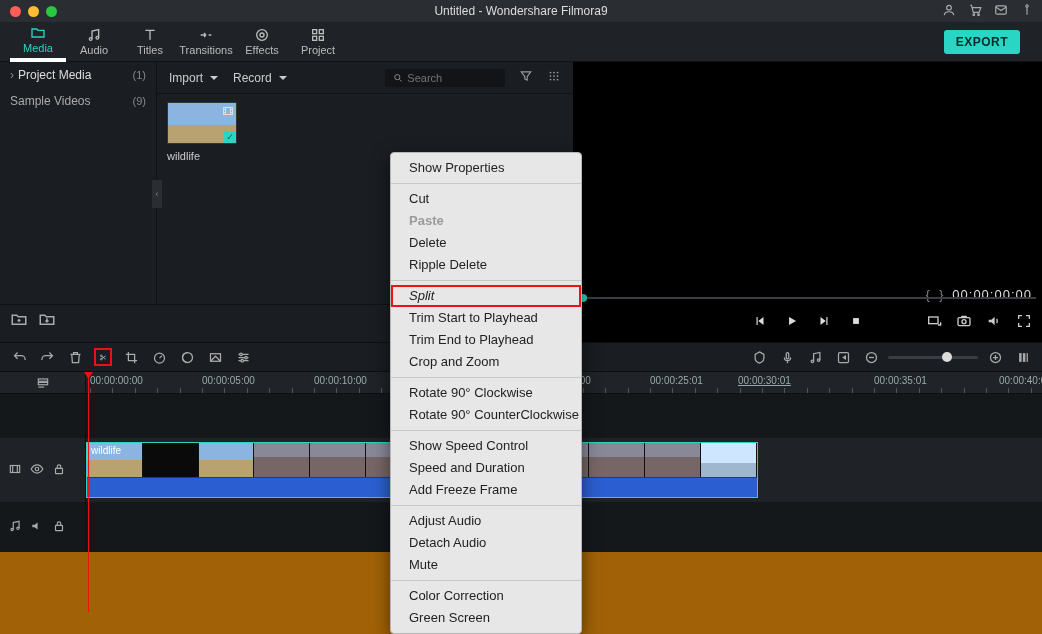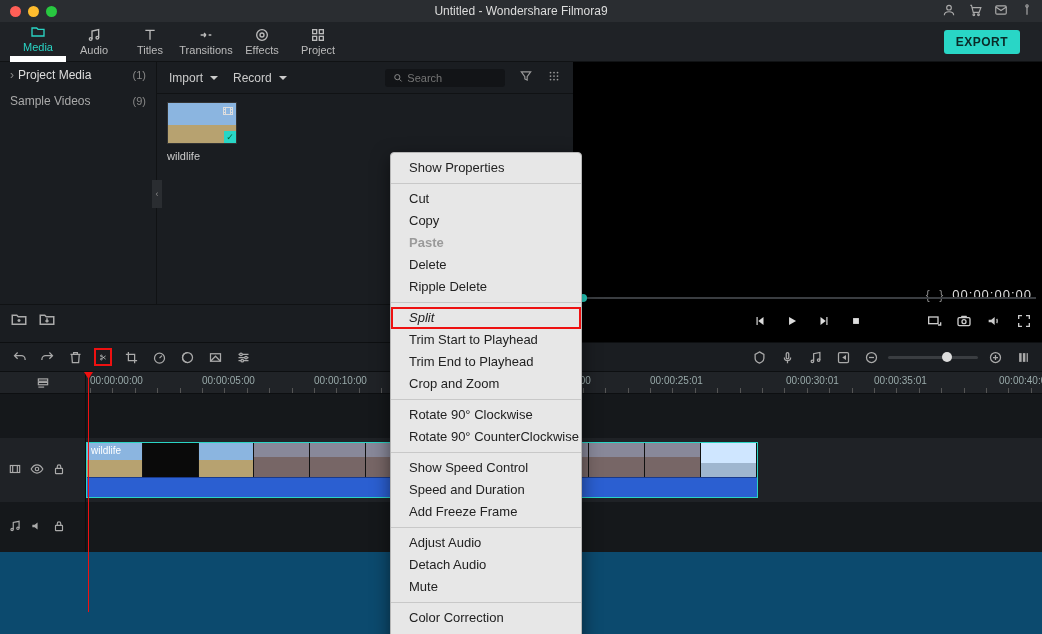--- a/index.html
+++ b/index.html
@@ -1,31 +1,31 @@
 <!DOCTYPE html>
 <html><head>
 <meta charset="utf-8">
 <style>
   * { box-sizing: border-box; margin: 0; padding: 0; font-family: -apple-system, BlinkMacSystemFont, "Segoe UI", Helvetica, Arial, sans-serif; }
   body { background:#000; width:1042px; height:634px; overflow:hidden; color:#ccc; font-size:12px; position:relative; }
-  .app { width:1042px; height:634px; background:#0c4a6e; position:relative; }
+  .app { width:1042px; height:634px; background:#a16207; position:relative; }
 
   
   .titlebar { height:22px; background:#2a2d31; display:flex; align-items:center; position:relative; }
   .traffic { display:flex; gap:7px; padding-left:10px; }
   .tl-dot { width:11px; height:11px; border-radius:50%; }
   .tl-close { background:#ff5f57; } .tl-min { background:#febc2e; } .tl-max { background:#28c840; }
   .title-text { position:absolute; left:0; right:0; text-align:center; color:#ddd; font-size:12px; font-weight:500; }
   .titlebar-right { position:absolute; right:8px; display:flex; gap:12px; color:#aaa; }
   .titlebar-right svg { width:14px; height:14px; }
 
   
   .tabs { height:40px; background:#1f2226; display:flex; align-items:center; padding:0 10px; gap:0; border-bottom:1px solid #101214; }
   .tab { display:flex; flex-direction:column; align-items:center; justify-content:center; width:56px; height:40px; color:#bbb; font-size:11px; gap:1px; cursor:pointer; }
-  .tab.active { color:#2ad4c4; border-bottom:6px solid #ffffff; }
+  .tab.active { color:#2ad4c4; border-bottom:4px solid #ffffff; }
   .tab svg { width:16px; height:16px; }
   .export-wrap { margin-left:auto; display:flex; align-items:center; margin-right:12px; }
   .export-btn { background:#29d6c6; color:#0a2a27; font-weight:600; font-size:12px; padding:5px 12px; border-radius:3px; cursor:pointer; letter-spacing:.5px; }
 
   
   .upper { display:flex; height:280px; }
   .left-pane { width:573px; display:flex; flex-direction:column; background:#1a1d21; }
   .preview-pane { flex:1; background:#000; position:relative; }
 
   .media-row { display:flex; height:242px; }
@@ -475,21 +475,21 @@
           <div class="ruler-tick" style="left: 474.4px;"></div>
           <div class="ruler-tick" style="left: 496.8px;"></div>
           <div class="ruler-tick" style="left: 519.2px;"></div>
           <div class="ruler-tick" style="left: 541.6px;"></div>
           <div class="ruler-mark" style="left: 564px;">00:00:25:01</div>
           <div class="ruler-tick" style="left: 564px;"></div>
           <div class="ruler-tick" style="left: 586.4px;"></div>
           <div class="ruler-tick" style="left: 608.8px;"></div>
           <div class="ruler-tick" style="left: 631.2px;"></div>
           <div class="ruler-tick" style="left: 653.6px;"></div>
-          <div class="ruler-mark" style="left: 700px;">00:00:30:01</div>
+          <div class="ruler-mark" style="left: 652px; text-decoration: underline;">00:00:30:01</div>
           <div class="ruler-tick" style="left: 676px;"></div>
           <div class="ruler-tick" style="left: 698.4px;"></div>
           <div class="ruler-tick" style="left: 720.8px;"></div>
           <div class="ruler-tick" style="left: 743.2px;"></div>
           <div class="ruler-tick" style="left: 765.6px;"></div>
           <div class="ruler-mark" style="left: 788px;">00:00:35:01</div>
           <div class="ruler-tick" style="left: 788px;"></div>
           <div class="ruler-tick" style="left: 810.4px;"></div>
           <div class="ruler-tick" style="left: 832.8px;"></div>
           <div class="ruler-tick" style="left: 855.2px;"></div>
@@ -559,21 +559,20 @@
         <div class="track-body"></div>
       </div>
     </div>
     <div class="playhead" style="left:88px; height:240px;"></div>
   </div>
 
   <div class="ctxmenu" id="ctx">
       <div class="mi">Show Properties</div>
       <div class="sep"></div>
       <div class="mi">Cut</div>
-      <div class="mi">Copy</div>
       <div class="mi disabled">Paste</div>
       <div class="mi">Delete</div>
       <div class="mi">Ripple Delete</div>
       <div class="sep"></div>
       <div class="mi hl">Split</div>
       <div class="mi">Trim Start to Playhead</div>
       <div class="mi">Trim End to Playhead</div>
       <div class="mi">Crop and Zoom</div>
       <div class="sep"></div>
       <div class="mi">Rotate 90° Clockwise</div>

